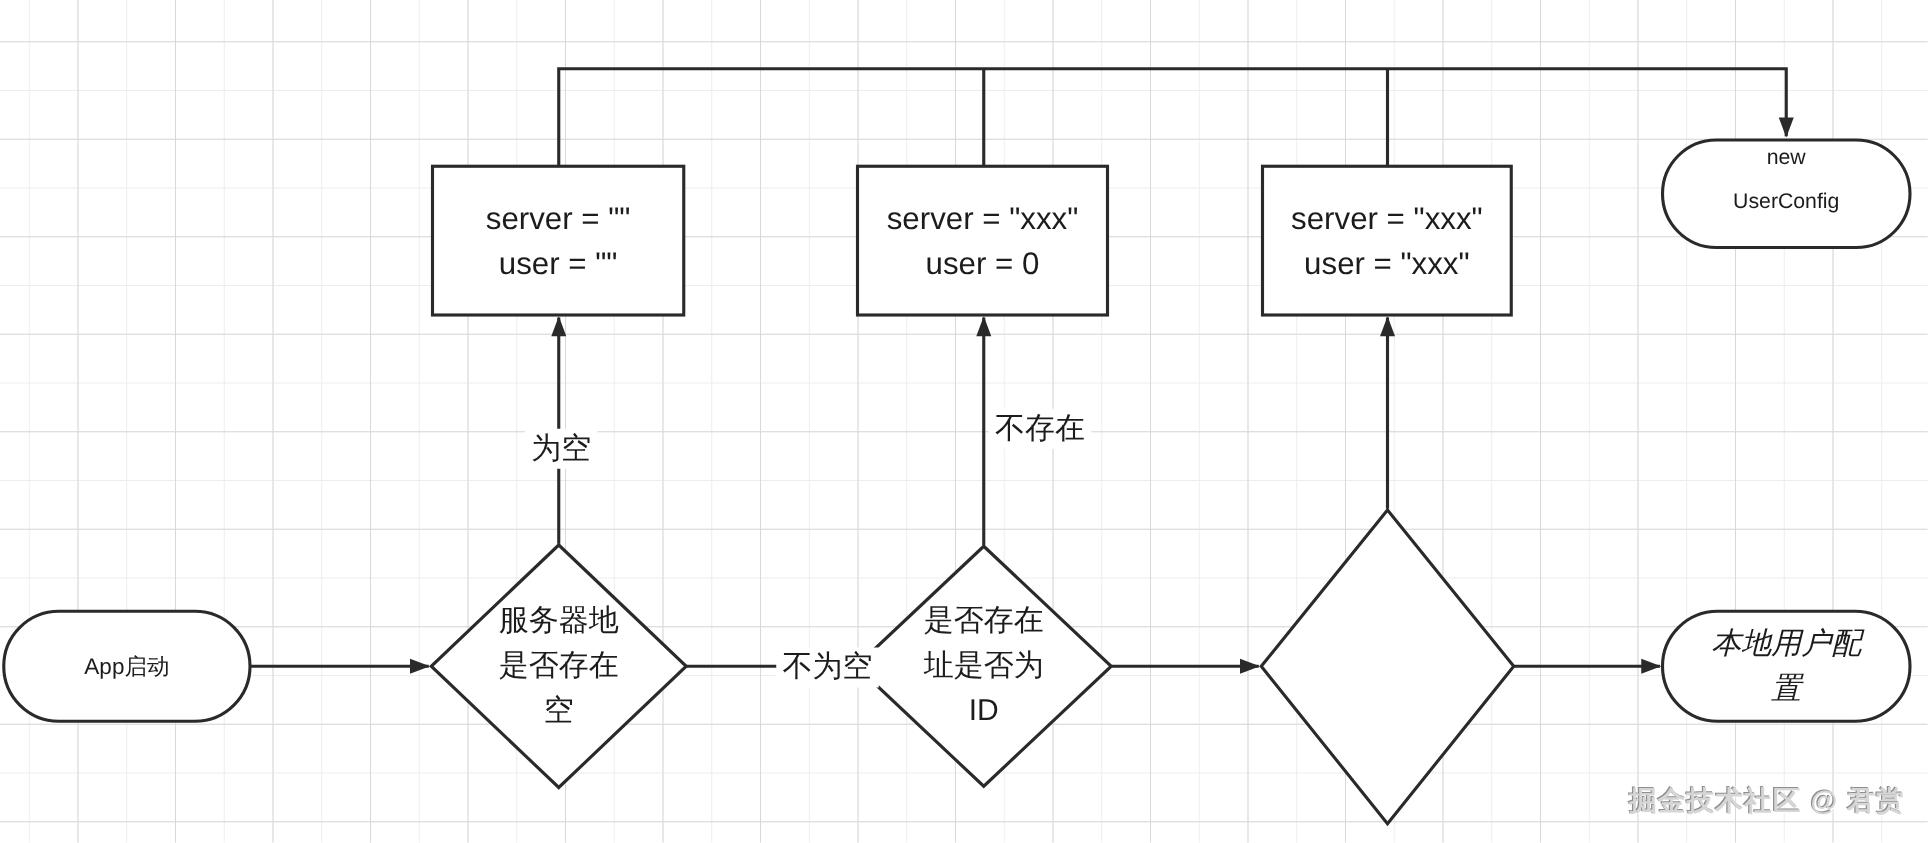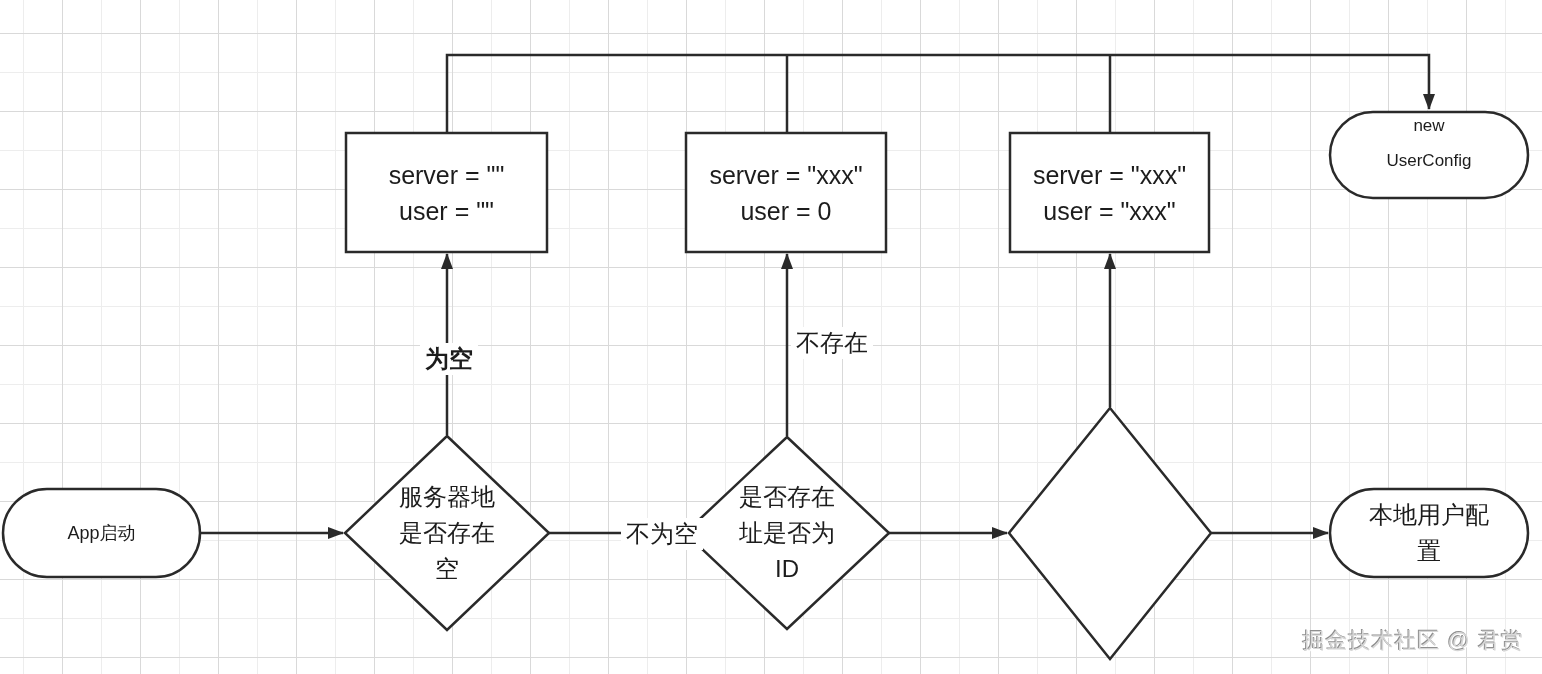--- a/index.html
+++ b/index.html
@@ -37,45 +37,46 @@
     line-height: 36px;
   }
   .label.start    { left: 3px;    top: 489px; width: 197px; height: 88px;  font-size: 18px; }
   .label.d1       { left: 345px;  top: 436px; width: 204px; height: 194px; }
   .label.d2       { left: 685px;  top: 437px; width: 204px; height: 192px; }
   .label.d3       { left: 1009px; top: 408px; width: 202px; height: 251px; }
   .label.r1       { left: 346px;  top: 133px; width: 201px; height: 119px; font-size: 25px; }
   .label.r2       { left: 686px;  top: 133px; width: 200px; height: 119px; font-size: 25px; }
   .label.r3       { left: 1010px; top: 133px; width: 199px; height: 119px; font-size: 25px; }
   .label.endnew   { left: 1330px; top: 112px; width: 198px; height: 62px;  font-size: 17px; line-height: 35px; }
-  .label.endlocal { left: 1330px; top: 489px; width: 198px; height: 88px; }
+  .label.endlocal { left: 1330px; top: 489px; width: 198px; height: 88px; font-style: italic; }
 
   .edge-label {
     position: absolute;
     transform: translate(-50%, -50%);
     background: #ffffff;
     padding: 0 5px;
     color: #1c1c1c;
     font-size: 24px;
     line-height: 32px;
     white-space: nowrap;
   }
-  .edge-label.is-empty   { left: 449px; top: 359px; font-weight: bold; }
+  .edge-label.is-empty   { left: 449px; top: 359px; }
   .edge-label.not-empty  { left: 618px; top: 534px; margin-left: 44px; }
   .edge-label.not-exists { left: 832px; top: 343px; }
 
   .watermark {
     position: absolute;
     right: 18px;
     top: 626px;
     font-size: 22px;
     letter-spacing: 1px;
     color: #d6d6d6;
     text-shadow: -1px -1px 0 #8f8f8f, 1px 1px 0 #ffffff;
     white-space: nowrap;
+    font-weight: bold;
   }
 </style>
 </head>
 <body>
 
 <div class="canvas">
 
   <svg class="wires" width="1542" height="674" viewBox="0 0 1542 674">
     <defs>
       <marker id="arrow" markerUnits="userSpaceOnUse" markerWidth="18" markerHeight="14" refX="16" refY="7" orient="auto">

